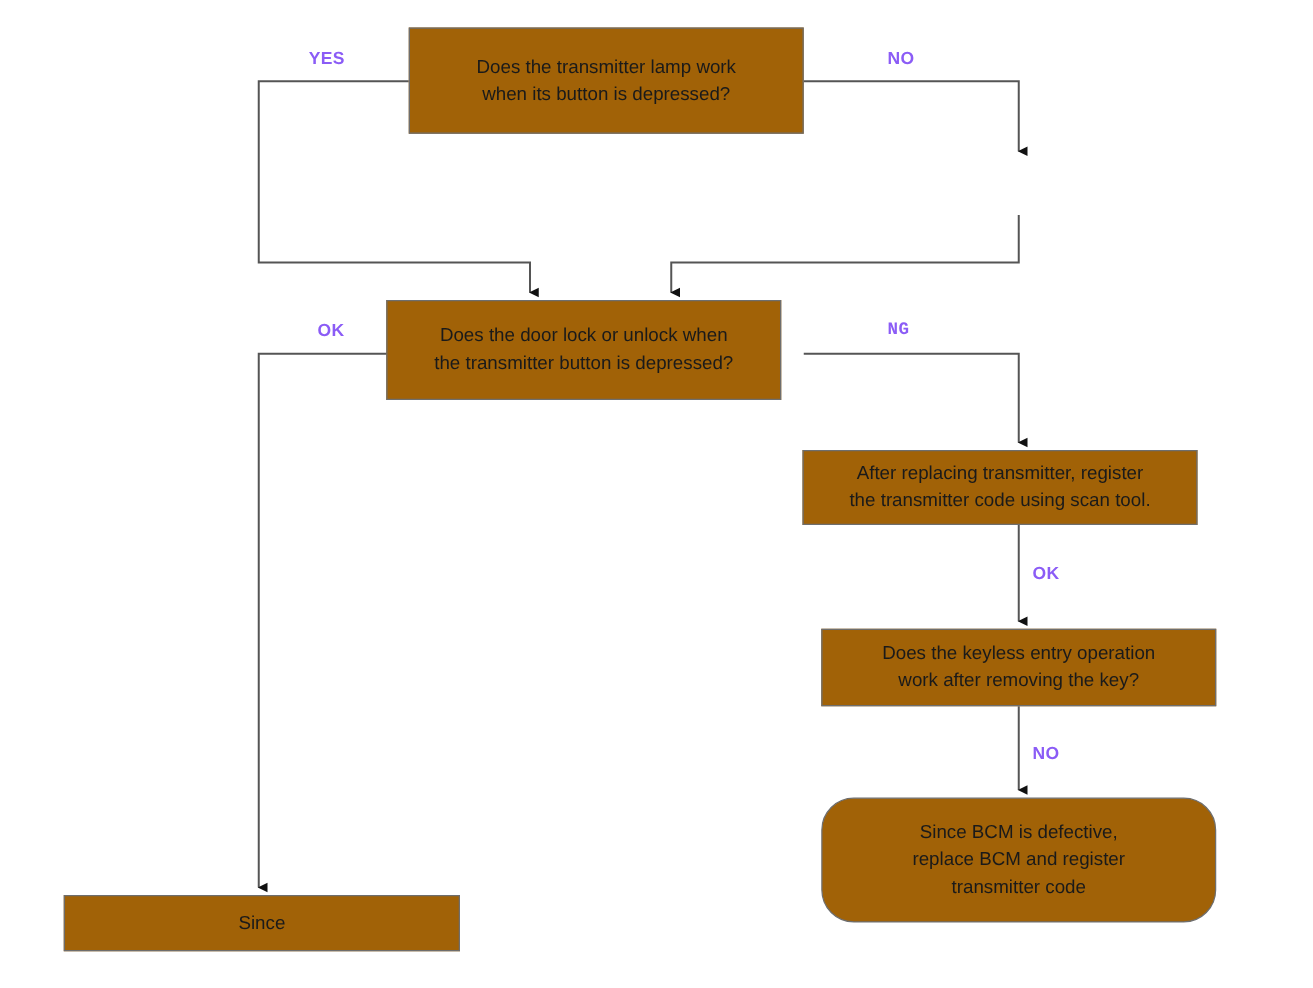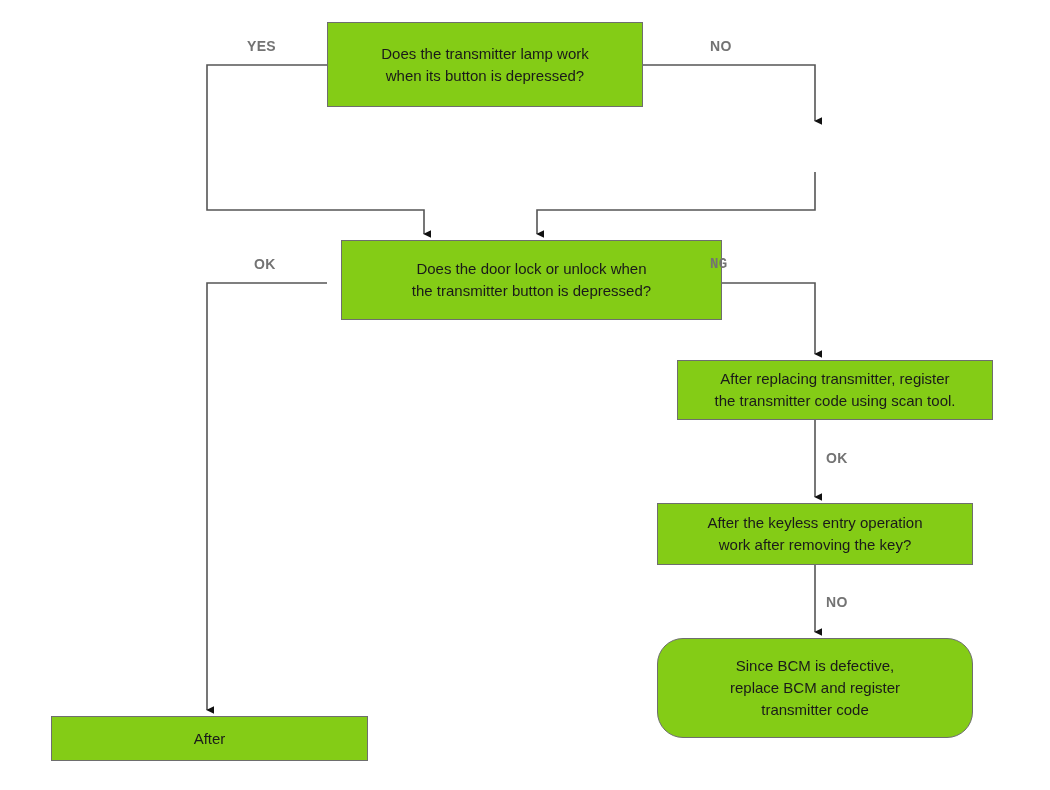--- a/index.html
+++ b/index.html
@@ -20,40 +20,40 @@
     position: absolute;
     left: 0;
     top: 0;
     width: 1050px;
     height: 790px;
   }
   .node-box {
     position: absolute;
     box-sizing: border-box;
     border: 1px solid #6e6e6e;
-    background: #84cc16;
+    background: #a16207;
     display: flex;
     align-items: center;
     justify-content: center;
     text-align: center;
   }
   .node-text {
     font-family: "Liberation Sans", sans-serif;
     font-size: 15px;
     line-height: 22px;
     color: #1a1a1a;
     white-space: pre-line;
     padding: 0 8px;
   }
   .edge-label {
     position: absolute;
     font-family: "Liberation Sans", sans-serif;
     font-size: 14px;
     font-weight: bold;
-    color: #737373;
+    color: #8b5cf6;
     white-space: nowrap;
     letter-spacing: 0.3px;
   }
 </style>
 </head>
 <body>
 
 <div id="page">
 
   <svg id="flow-svg" viewBox="0 0 1050 790" xmlns="http://www.w3.org/2000/svg">
@@ -91,43 +91,43 @@
       <path d="M 815 565 L 815 632" fill="none" stroke="#555555" stroke-width="1.6" marker-end="url(#arrowhead)"></path>
     </g>
   </svg>
 
   <div class="node-box" style="left:327px; top:22px; width:316px; height:85px;">
     <div class="node-text">Does the transmitter lamp work
 when its button is depressed?</div>
   </div>
 
 
-  <div class="node-box" style="left:341px; top:240px; width:381px; height:80px;">
+  <div class="node-box" style="left:309px; top:240px; width:316px; height:80px;">
     <div class="node-text">Does the door lock or unlock when
 the transmitter button is depressed?</div>
   </div>
 
-  <div class="node-box" style="left:677px; top:360px; width:316px; height:60px;">
+  <div class="node-box" style="left:642px; top:360px; width:316px; height:60px;">
     <div class="node-text">After replacing transmitter, register
 the transmitter code using scan tool.</div>
   </div>
 
   <div class="node-box" style="left:657px; top:503px; width:316px; height:62px;">
-    <div class="node-text">After the keyless entry operation
+    <div class="node-text">Does the keyless entry operation
 work after removing the key?</div>
   </div>
 
   <div class="node-box" style="left:657px; top:638px; width:316px; height:100px;border-radius:26px;">
     <div class="node-text">Since BCM is defective,
 replace BCM and register
 transmitter code</div>
   </div>
 
   <div class="node-box" style="left:51px; top:716px; width:317px; height:45px;">
-    <div class="node-text">After</div>
+    <div class="node-text">Since</div>
   </div>
 
   <div class="edge-label" style="left:247px; top:38px;">YES</div>
 
   <div class="edge-label" style="left:710px; top:38px;">NO</div>
 
   <div class="edge-label" style="left:254px; top:256px;">OK</div>
 
   <div class="edge-label" style="left:710px; top:256px;font-family:Liberation Mono, monospace;">NG</div>
 

